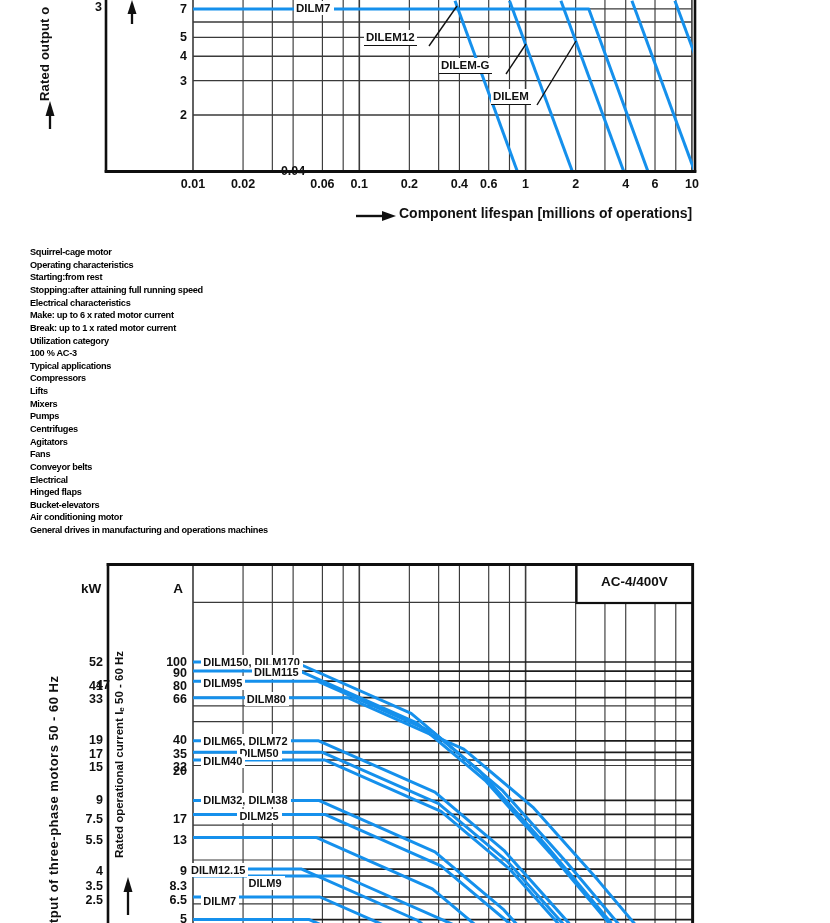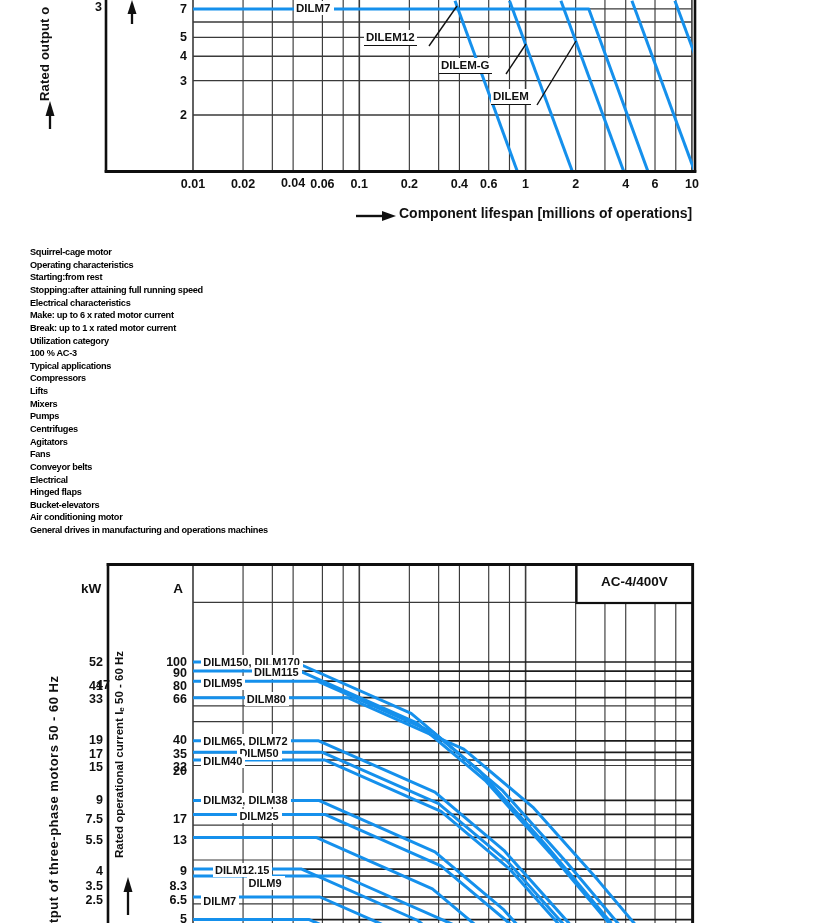--- a/index.html
+++ b/index.html
@@ -205,21 +205,21 @@
     <span>Rated operational current  I</span><sub>e</sub><span> 50 - 60 Hz</span>
   </div>
 
 <div class="abs tick rt" style="left:145px;top:0.9px;width:42px;">7</div>
     <div class="abs tick rt" style="left:145px;top:29.4px;width:42px;">5</div>
     <div class="abs tick rt" style="left:145px;top:48.3px;width:42px;">4</div>
     <div class="abs tick rt" style="left:145px;top:72.7px;width:42px;">3</div>
     <div class="abs tick rt" style="left:145px;top:107.0px;width:42px;">2</div>
     <div class="abs tick ct" style="left:173.0px;top:175.5px;width:40px;">0.01</div>
     <div class="abs tick ct" style="left:223.1px;top:175.5px;width:40px;">0.02</div>
-    <div class="abs tick ct" style="left:273.1px;top:175px;width:40px;text-align:center;">0.04</div>
+    <div class="abs tick ct" style="left:273.1px;top:163px;width:40px;text-align:center;">0.04</div>
     <div class="abs tick ct" style="left:302.4px;top:175.5px;width:40px;">0.06</div>
     <div class="abs tick ct" style="left:339.3px;top:175.5px;width:40px;">0.1</div>
     <div class="abs tick ct" style="left:389.4px;top:175.5px;width:40px;">0.2</div>
     <div class="abs tick ct" style="left:439.4px;top:175.5px;width:40px;">0.4</div>
     <div class="abs tick ct" style="left:468.7px;top:175.5px;width:40px;">0.6</div>
     <div class="abs tick ct" style="left:505.6px;top:175.5px;width:40px;">1</div>
     <div class="abs tick ct" style="left:555.7px;top:175.5px;width:40px;">2</div>
     <div class="abs tick ct" style="left:605.7px;top:175.5px;width:40px;">4</div>
     <div class="abs tick ct" style="left:635.0px;top:175.5px;width:40px;">6</div>
     <div class="abs tick ct" style="left:671.9px;top:175.5px;width:40px;">10</div>
@@ -256,16 +256,16 @@
     <div class="abs tick rt" style="left:145px;top:911.1px;width:42px;">5</div>
     <div class="abs curve-label" style="left:201.2px;top:655.0px;">DILM150, DILM170</div>
     <div class="abs curve-label" style="left:252px;top:665.1px;">DILM115</div>
     <div class="abs curve-label" style="left:201.2px;top:676.2px;">DILM95</div>
     <div class="abs curve-label" style="left:244.8px;top:691.7px;">DILM80</div>
     <div class="abs curve-label" style="left:201.2px;top:733.8px;">DILM65, DILM72</div>
     <div class="abs curve-label" style="left:237.4px;top:746.3px;">DILM50</div>
     <div class="abs curve-label" style="left:201.2px;top:754.0px;">DILM40</div>
     <div class="abs curve-label" style="left:201.2px;top:793.4px;">DILM32, DILM38</div>
     <div class="abs curve-label" style="left:237.4px;top:809.4px;">DILM25</div>
-    <div class="abs curve-label" style="left:213px;top:863.1px;">DILM12.15</div>
+    <div class="abs curve-label" style="left:189px;top:863.1px;">DILM12.15</div>
     <div class="abs curve-label" style="left:246.6px;top:876.0px;">DILM9</div>
     <div class="abs curve-label" style="left:201.2px;top:894.0px;">DILM7</div>
   </div>
 
 </body></html>

